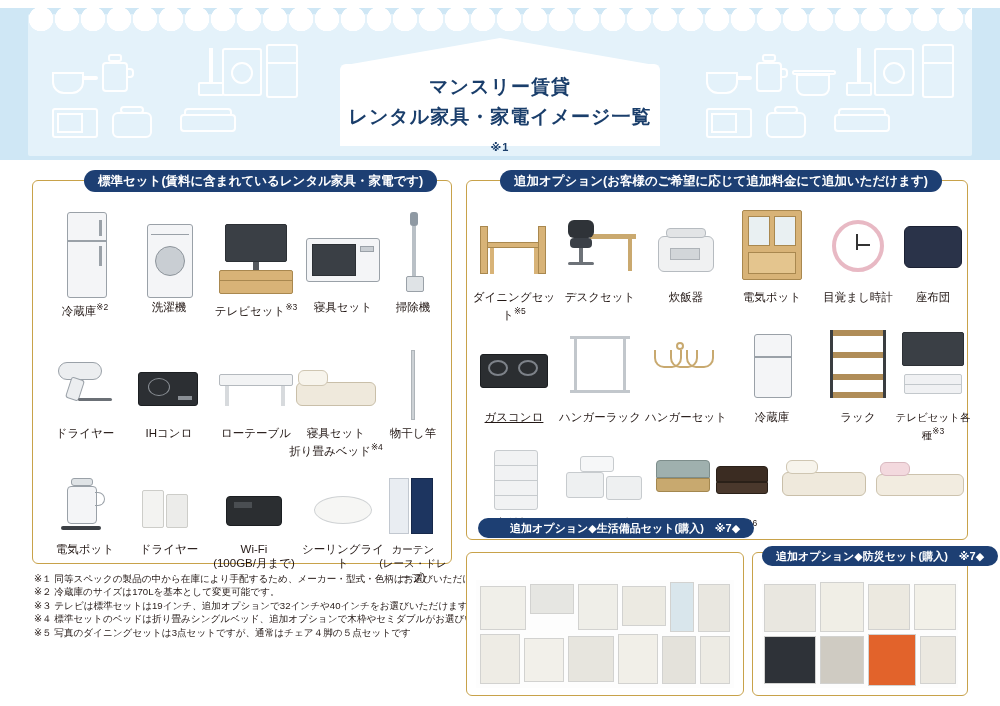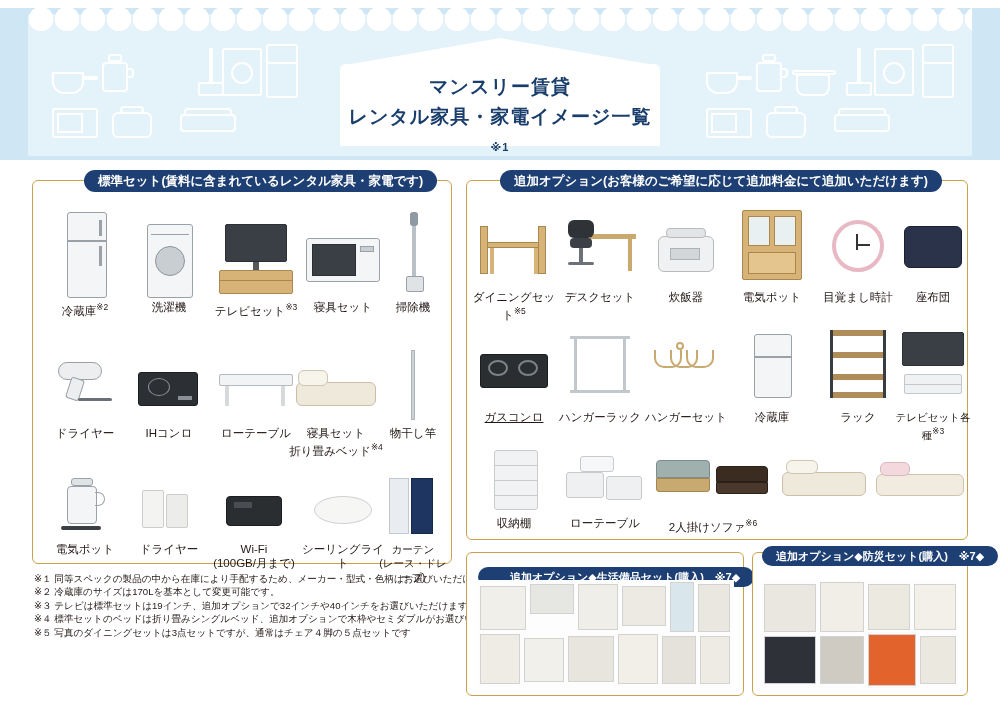--- a/index.html
+++ b/index.html
@@ -529,21 +529,21 @@
 <div class="cell" style="left:778px;top:442px;width:194px;height:94px;">
   <div class="art" style="width:190px;height:72px;">
     <div class="box" style="left:2px;top:30px;width:84px;height:24px;background:#efe9dc;border:1.5px solid #c9bfa9;border-radius:6px;"></div>
     <div class="box" style="left:6px;top:18px;width:32px;height:14px;background:#f7f4ec;border:1.5px solid #cfc6b2;border-radius:6px;"></div>
     <div class="box" style="left:96px;top:32px;width:88px;height:22px;background:#f2ece0;border:1.5px solid #cdc3ae;border-radius:6px;"></div>
     <div class="box" style="left:100px;top:20px;width:30px;height:14px;background:#f3d9de;border:1.5px solid #d9b9c0;border-radius:6px;"></div>
   </div>
 </div>
 
 <div class="panel" style="left:466px;top:552px;width:278px;height:144px;"></div>
-<div class="panel-head panel-head-sm" style="left:478px;top:567px;padding-left:32px;">追加オプション◆生活備品セット(購入)　※7◆</div>
+<div class="panel-head panel-head-sm" style="left:478px;top:518px;padding-left:32px;">追加オプション◆生活備品セット(購入)　※7◆</div>
 <div class="photostrip" style="left:476px;top:580px;width:258px;height:108px;background:#fdfdfd;border:0;">
   <div class="thumb" style="left:4px;top:6px;width:46px;height:44px;background:#f0efe9;"></div>
   <div class="thumb" style="left:54px;top:4px;width:44px;height:30px;background:#e6e6e2;"></div>
   <div class="thumb" style="left:102px;top:4px;width:40px;height:46px;background:#efeee8;"></div>
   <div class="thumb" style="left:146px;top:6px;width:44px;height:40px;background:#eceae2;"></div>
   <div class="thumb" style="left:194px;top:2px;width:24px;height:50px;background:#d9e6ec;"></div>
   <div class="thumb" style="left:222px;top:4px;width:32px;height:48px;background:#e9e7e0;"></div>
   <div class="thumb" style="left:4px;top:54px;width:40px;height:50px;background:#eeece5;"></div>
   <div class="thumb" style="left:48px;top:58px;width:40px;height:44px;background:#f2f0ea;"></div>
   <div class="thumb" style="left:92px;top:56px;width:46px;height:46px;background:#e7e5de;"></div>

